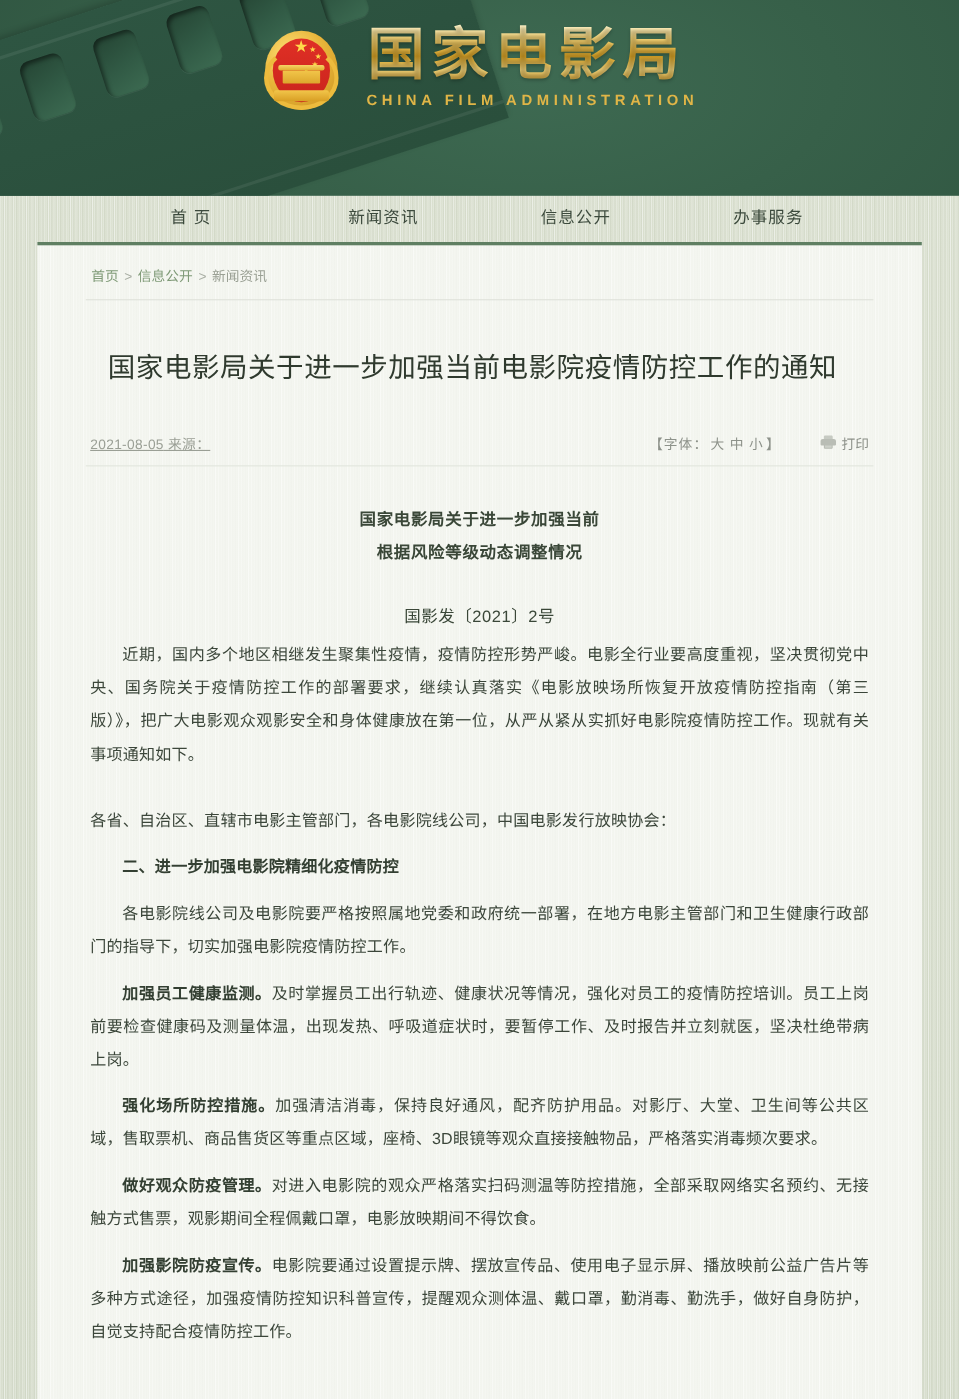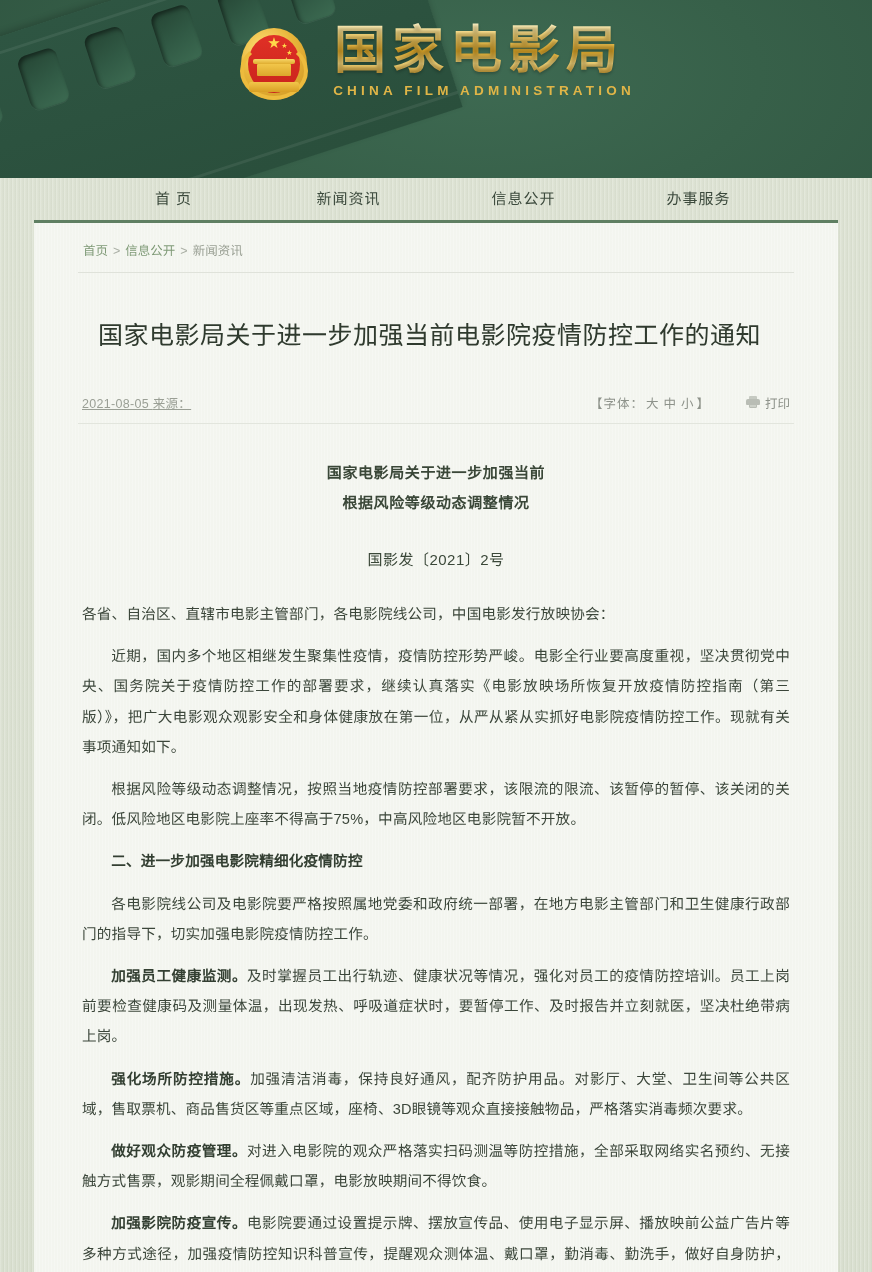--- a/index.html
+++ b/index.html
@@ -391,25 +391,24 @@
 
   <article class="article">
 
     <div class="art-head">
       <div>国家电影局关于进一步加强当前</div>
       <div>根据风险等级动态调整情况</div>
     </div>
 
     <div class="doc-no">国影发〔2021〕2号</div>
 
+    <p class="p indent">近期，国内多个地区相继发生聚集性疫情，疫情防控形势严峻。电影全行业要高度重视，坚决贯彻党中央、国务院关于疫情防控工作的部署要求，继续认真落实《电影放映场所恢复开放疫情防控指南（第三版）》，把广大电影观众观影安全和身体健康放在第一位，从严从紧从实抓好电影院疫情防控工作。现就有关事项通知如下。</p>
+
     <p class="p first">各省、自治区、直辖市电影主管部门，各电影院线公司，中国电影发行放映协会：</p>
 
-    <p class="p indent">近期，国内多个地区相继发生聚集性疫情，疫情防控形势严峻。电影全行业要高度重视，坚决贯彻党中央、国务院关于疫情防控工作的部署要求，继续认真落实《电影放映场所恢复开放疫情防控指南（第三版）》，把广大电影观众观影安全和身体健康放在第一位，从严从紧从实抓好电影院疫情防控工作。现就有关事项通知如下。</p>
-
-    <p class="p indent">根据风险等级动态调整情况，按照当地疫情防控部署要求，该限流的限流、该暂停的暂停、该关闭的关闭。低风险地区电影院上座率不得高于75%，中高风险地区电影院暂不开放。</p>
 
     <p class="sec">二、进一步加强电影院精细化疫情防控</p>
     <p class="p indent">各电影院线公司及电影院要严格按照属地党委和政府统一部署，在地方电影主管部门和卫生健康行政部门的指导下，切实加强电影院疫情防控工作。</p>
 
     <p class="p indent"><b>加强员工健康监测。</b><span>及时掌握员工出行轨迹、健康状况等情况，强化对员工的疫情防控培训。员工上岗前要检查健康码及测量体温，出现发热、呼吸道症状时，要暂停工作、及时报告并立刻就医，坚决杜绝带病上岗。</span></p>
 
     <p class="p indent"><b>强化场所防控措施。</b><span>加强清洁消毒，保持良好通风，配齐防护用品。对影厅、大堂、卫生间等公共区域，售取票机、商品售货区等重点区域，座椅、3D眼镜等观众直接接触物品，严格落实消毒频次要求。</span></p>
 
     <p class="p indent"><b>做好观众防疫管理。</b><span>对进入电影院的观众严格落实扫码测温等防控措施，全部采取网络实名预约、无接触方式售票，观影期间全程佩戴口罩，电影放映期间不得饮食。</span></p>
 

